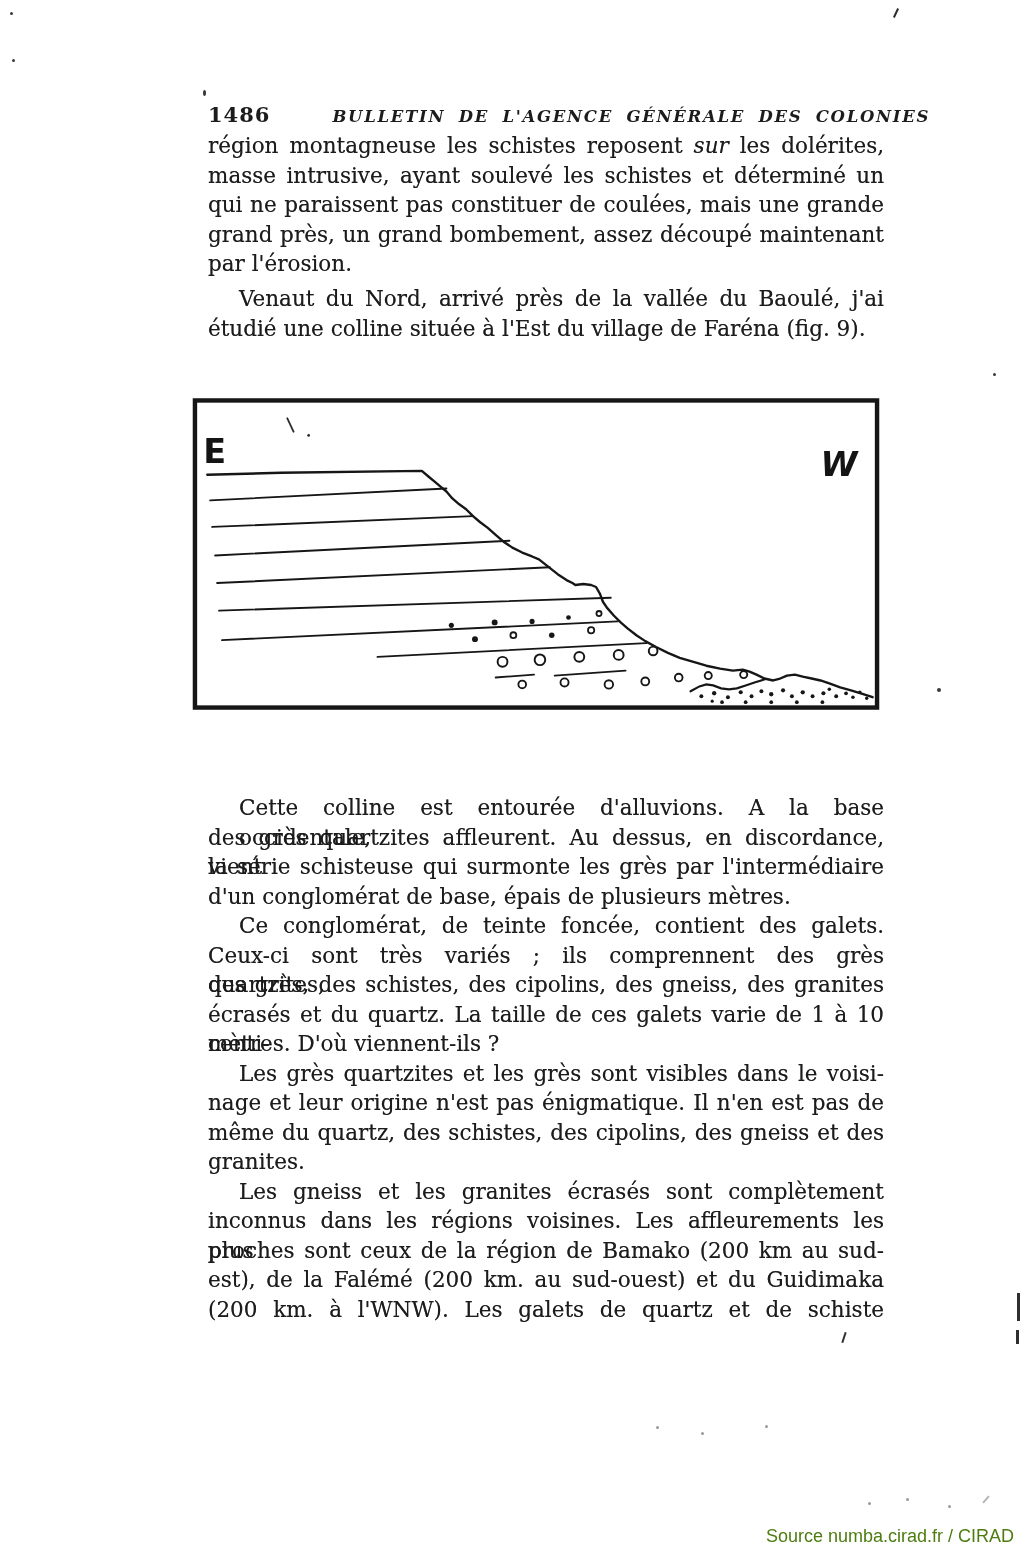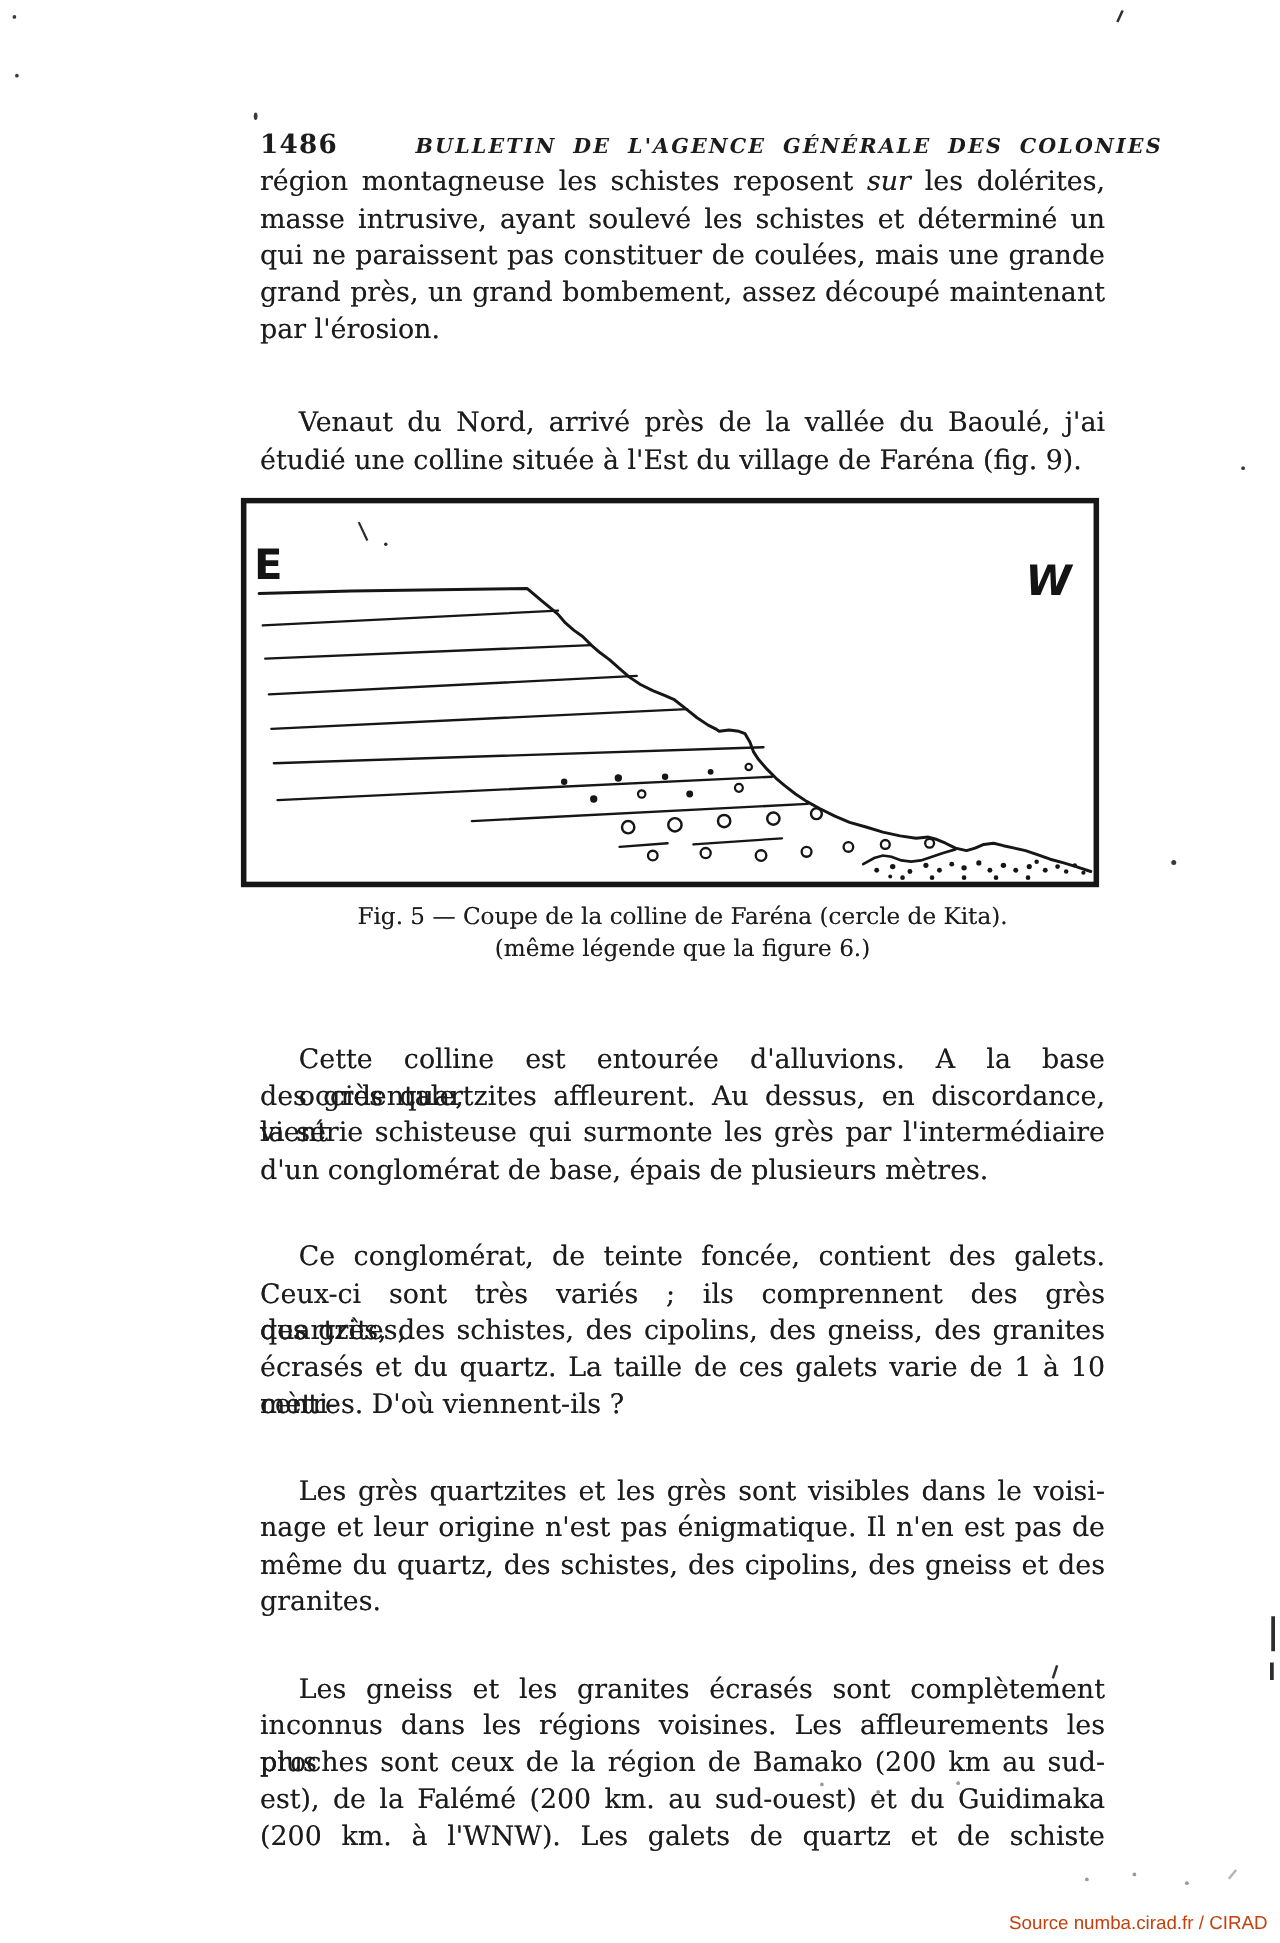--- a/index.html
+++ b/index.html
@@ -30,34 +30,34 @@
   .textblock { position:absolute; left:208px; width:676px; }
   .para { margin:0; }
   .line {
     line-height:29.5px; height:29.5px;
     font-size:21.5px;
     text-align:justify; text-align-last:justify;
     white-space:normal;
     text-shadow:0 0 0.5px rgba(10,10,10,0.55);
   }
   .line.last { text-align-last:left; }
-  .line.indent { padding-left:31px;margin-top:40px; }
+  .line.indent { padding-left:31px; }
   .line em { font-style:italic; }
   
   .figure-wrap { position:absolute; left:190px; top:398px; }
   .figure-caption {
     position:absolute; left:208px; top:721px; width:676px;
     text-align:center; font-size:18.5px; line-height:26px;
     text-shadow:0 0 0.5px rgba(10,10,10,0.5);
   }
   
   .watermark {
     position:absolute; right:10px; bottom:7px;
     font-family:"Liberation Sans","DejaVu Sans",sans-serif;
-    font-size:15px; color:#c2410c;
+    font-size:18px; color:#4d7c0f;
   }
   
   .speck { position:absolute; background:#3a3a3a; border-radius:50%; }
   .speck.f { background:#9a9a9a; }
   .tickmark { position:absolute; background:#2e2e2e; }
 </style>
 </head>
 <body>
 
 <div class="page">
@@ -165,24 +165,20 @@
         <circle cx="640" cy="309" r="1.9"></circle>
           <circle cx="614" cy="309" r="1.9"></circle>
         <circle cx="588" cy="309" r="1.9"></circle>
           <circle cx="562" cy="309" r="1.9"></circle>
         <circle cx="538" cy="309" r="1.9"></circle>
           <circle cx="528" cy="308" r="1.6"></circle>
       </g>
     </svg>
   </div>
 
-  <div class="figure-caption">
-    <div>Fig. 5 — Coupe de la colline de Faréna (cercle de Kita).</div>
-    <div>(même légende que la figure 6.)</div>
-  </div>
 
   <div class="textblock" style="top:793px">
     <div class="para">
       <div class="line indent">Cette colline est entourée d'alluvions. A la base occidentale,</div>
       <div class="line">des grès quartzites affleurent. Au dessus, en discordance, vient</div>
       <div class="line">la série schisteuse qui surmonte les grès par l'intermédiaire</div>
       <div class="line last">d'un conglomérat de base, épais de plusieurs mètres.</div>
     </div>
     <div class="para">
       <div class="line indent">Ce conglomérat, de teinte foncée, contient des galets.</div>

